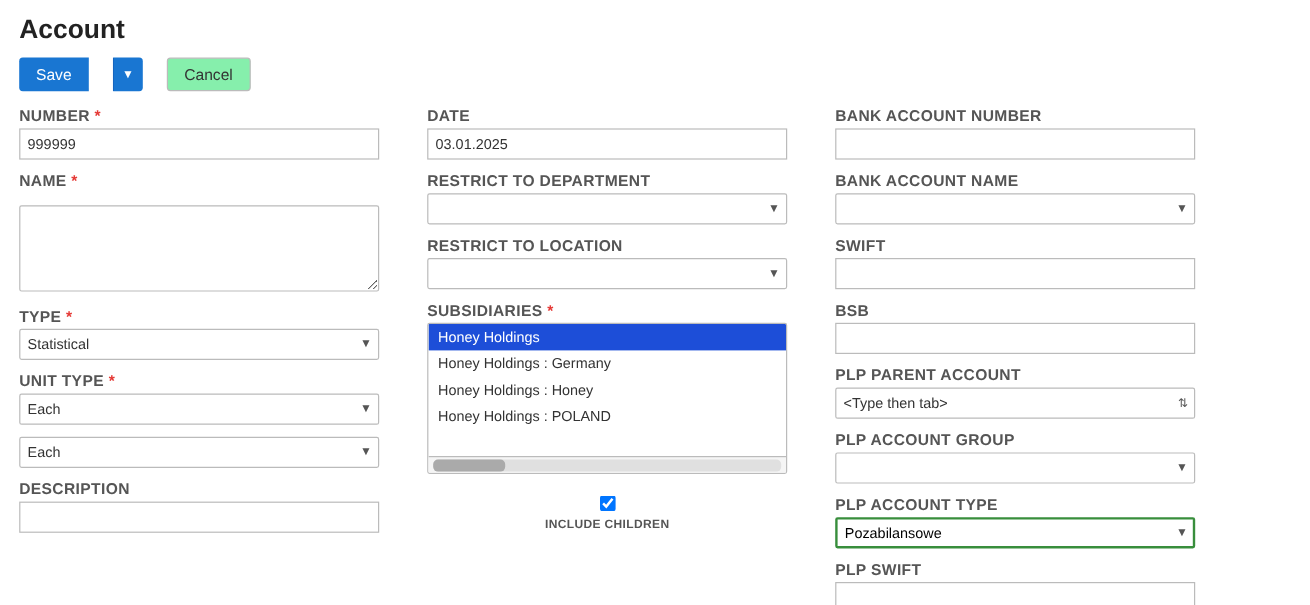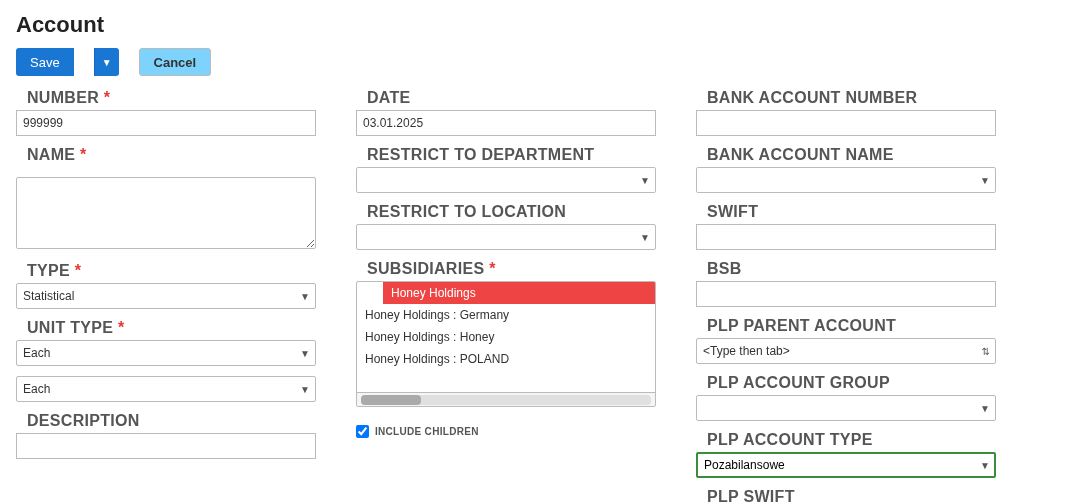--- a/index.html
+++ b/index.html
@@ -37,46 +37,44 @@
       color: #fff;
       border: none;
       border-left: 1px solid #1565C0;
       padding: 0 7px;
       cursor: pointer;
       font-size: 10px;
       border-radius: 0 3px 3px 0;
       height: 28px;
     }
     .btn-cancel {
-      background: #7dd3fc;
+      background: #86efac;
       color: #333;
       border: 1px solid #bbb;
       padding: 5px 14px;
       cursor: pointer;
       font-size: 13px;
       border-radius: 3px;
       height: 28px;
-      font-weight: bold;
     }
     .form-layout {
       display: grid;
       grid-template-columns: 300px 300px 300px;
       gap: 0 40px;
       align-items: start;
     }
     .col { display: flex; flex-direction: column; gap: 0; }
     .field-group { margin-bottom: 10px; }
     .field-label {
-      font-size: 16px;
+      font-size: 13px;
       font-weight: bold;
       color: #555;
       margin-bottom: 3px;
       letter-spacing: 0.3px;
       text-transform: uppercase;
-      margin-left: 11px;
     }
     .required::after {
       content: ' *';
       color: #e53935;
     }
     input[type="text"] {
       width: 100%;
       height: 26px;
       border: 1px solid #bbb;
       padding: 3px 6px;
@@ -120,20 +118,21 @@
       transform: translateY(-50%);
       pointer-events: none;
       color: #555;
       font-size: 10px;
     }
     .checkbox-row {
       display: flex;
       align-items: center;
       gap: 6px;
       margin-top: 8px;
+      flex-direction: column;
     }
     .checkbox-row label {
       font-size: 10px;
       font-weight: bold;
       text-transform: uppercase;
       color: #555;
       letter-spacing: 0.3px;
     }
     .subsidiaries-box {
       border: 1px solid #bbb;
@@ -145,23 +144,22 @@
       height: 110px;
       overflow-y: auto;
       font-size: 12px;
     }
     .sub-item {
       padding: 4px 8px;
       cursor: pointer;
       white-space: nowrap;
     }
     .sub-item.selected {
-      background: #ef4444;
+      background: #1d4ed8;
       color: #fff;
-      margin-left: 26px;
     }
     .sub-scrollbar-area {
       display: flex;
       border-top: 1px solid #bbb;
       background: #f5f5f5;
       height: 14px;
       align-items: center;
       overflow: hidden;
     }
     .sub-scrollbar-track {

